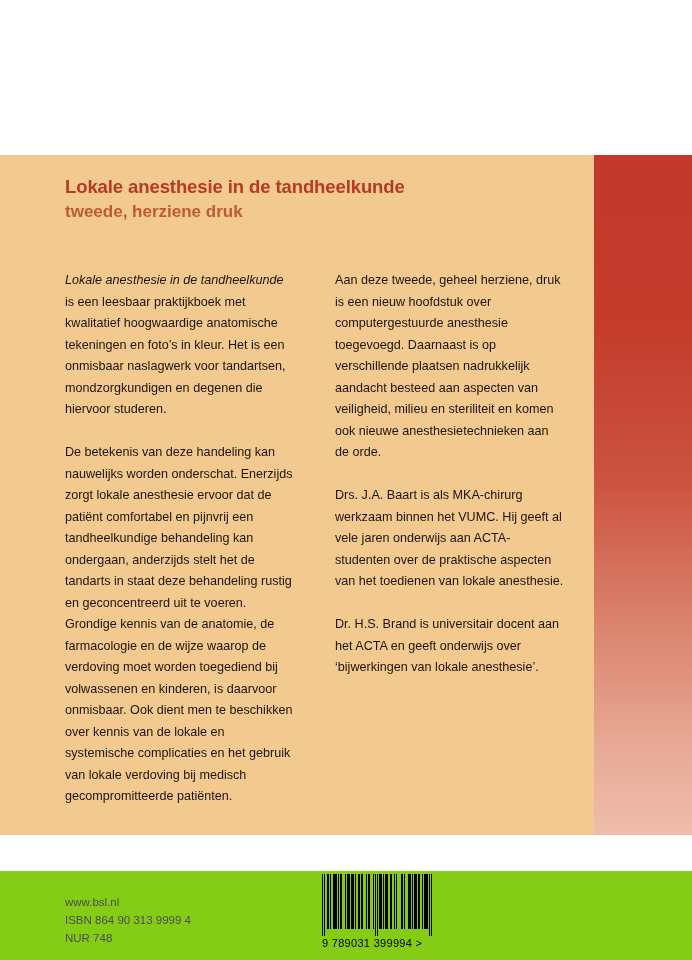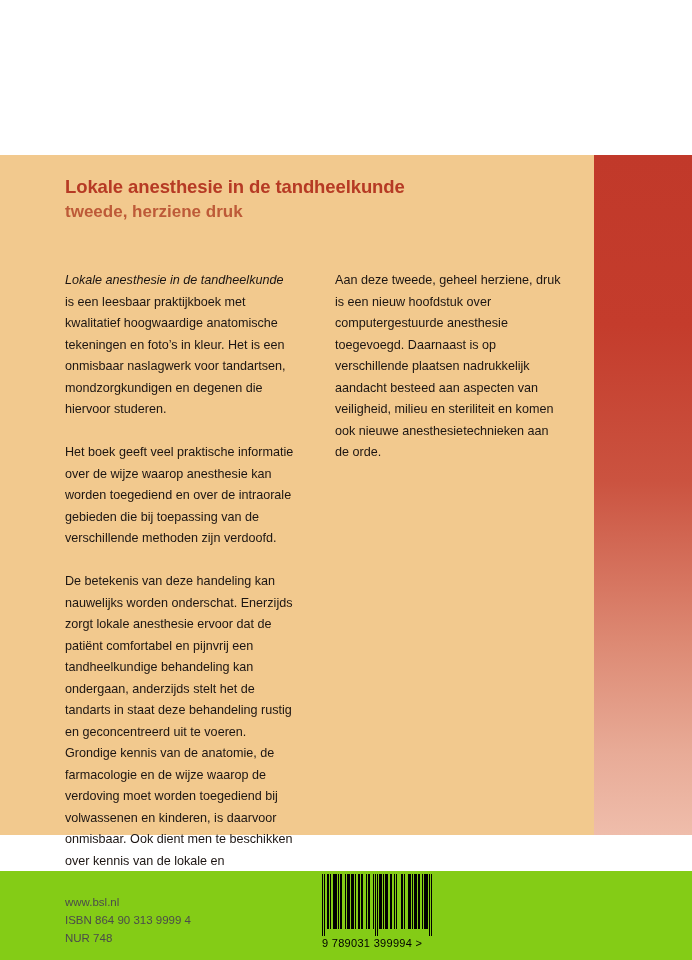--- a/index.html
+++ b/index.html
@@ -155,26 +155,27 @@
 
   <div id="title-block">
     <h1 id="book-title">Lokale anesthesie in de tandheelkunde</h1>
     <h2 id="book-subtitle">tweede, herziene druk</h2>
   </div>
 
   <div id="columns">
 
     <div class="column">
       <p class="para"><em>Lokale anesthesie in de tandheelkunde</em><span> is een leesbaar praktijkboek met kwalitatief hoogwaardige anatomische tekeningen en foto’s in kleur. Het is een onmisbaar naslagwerk voor tandartsen, mondzorgkundigen en degenen die hiervoor studeren.</span></p>
-      <p class="para">Het boek geeft veel praktische informatie over de wijze waarop anesthesie kan worden toegediend en over de intraorale gebieden die bij toepassing van de verschillende methoden zijn verdoofd.</p>
       <p class="para">De betekenis van deze handeling kan nauwelijks worden onderschat. Enerzijds zorgt lokale anesthesie ervoor dat de patiënt comfortabel en pijnvrij een tandheelkundige behandeling kan ondergaan, anderzijds stelt het de tandarts in staat deze behandeling rustig en geconcentreerd uit te voeren. Grondige kennis van de anatomie, de farmacologie en de wijze waarop de verdoving moet worden toegediend bij volwassenen en kinderen, is daarvoor onmisbaar. Ook dient men te beschikken over kennis van de lokale en systemische complicaties en het gebruik van lokale verdoving bij medisch gecompromitteerde patiënten.</p>
     </div>
 
     <div class="column">
       <p class="para">Aan deze tweede, geheel herziene, druk is een nieuw hoofdstuk over computergestuurde anesthesie toegevoegd. Daarnaast is op verschillende plaatsen nadrukkelijk aandacht besteed aan aspecten van veiligheid, milieu en steriliteit en komen ook nieuwe anesthesietechnieken aan de orde.</p>
+      <p class="para">Drs. J.A. Baart is als MKA-chirurg werkzaam binnen het VUMC. Hij geeft al vele jaren onderwijs aan ACTA-studenten over de praktische aspecten van het toedienen van lokale anesthesie.</p>
+      <p class="para">Dr. H.S. Brand is universitair docent aan het ACTA en geeft onderwijs over ‘bijwerkingen van lokale anesthesie’.</p>
     </div>
 
   </div>
 </div>
 
 <div id="footer">
 
   <div id="imprint-info">
     <div>www.bsl.nl</div>
     <div>ISBN 864 90 313 9999 4</div>

